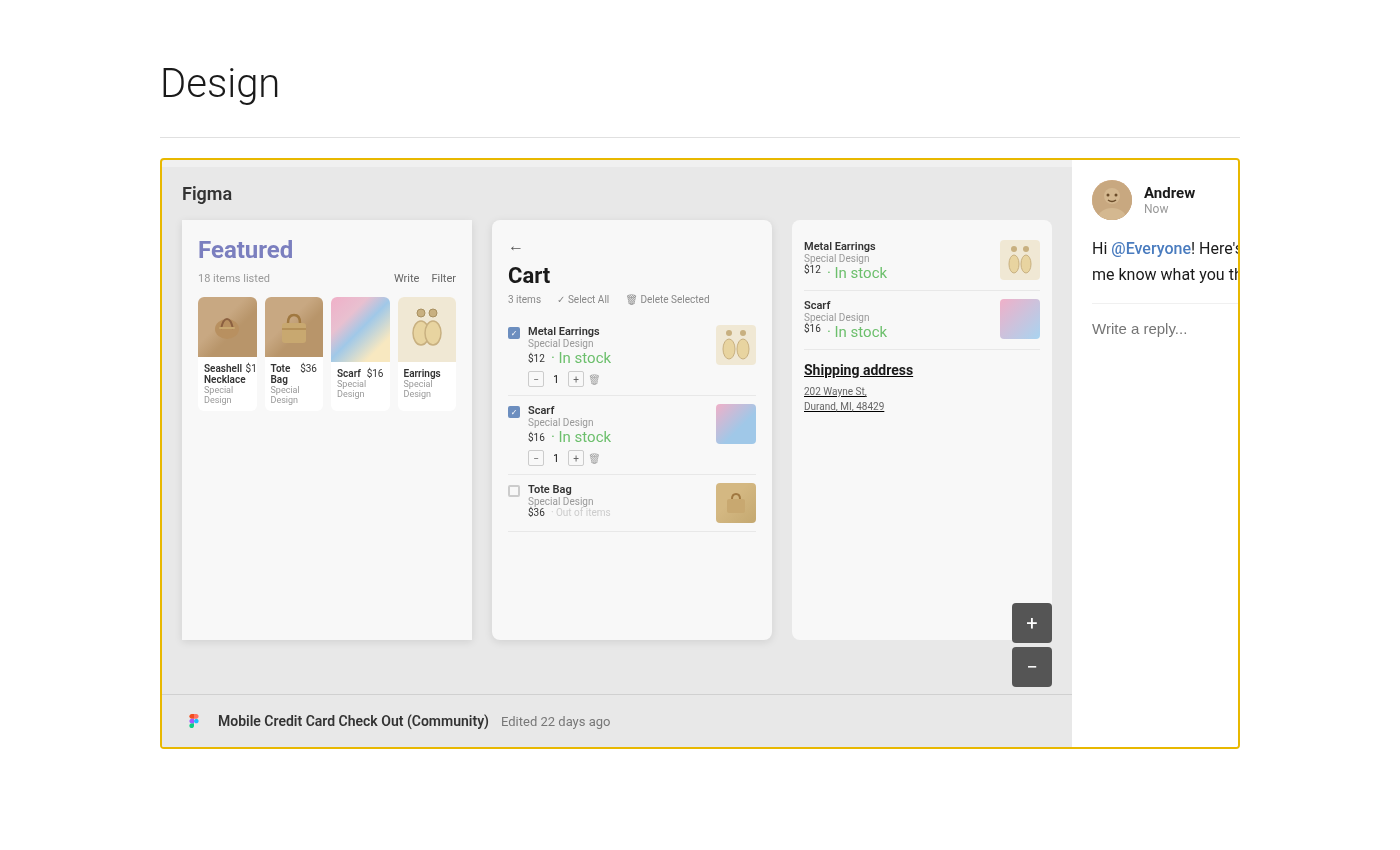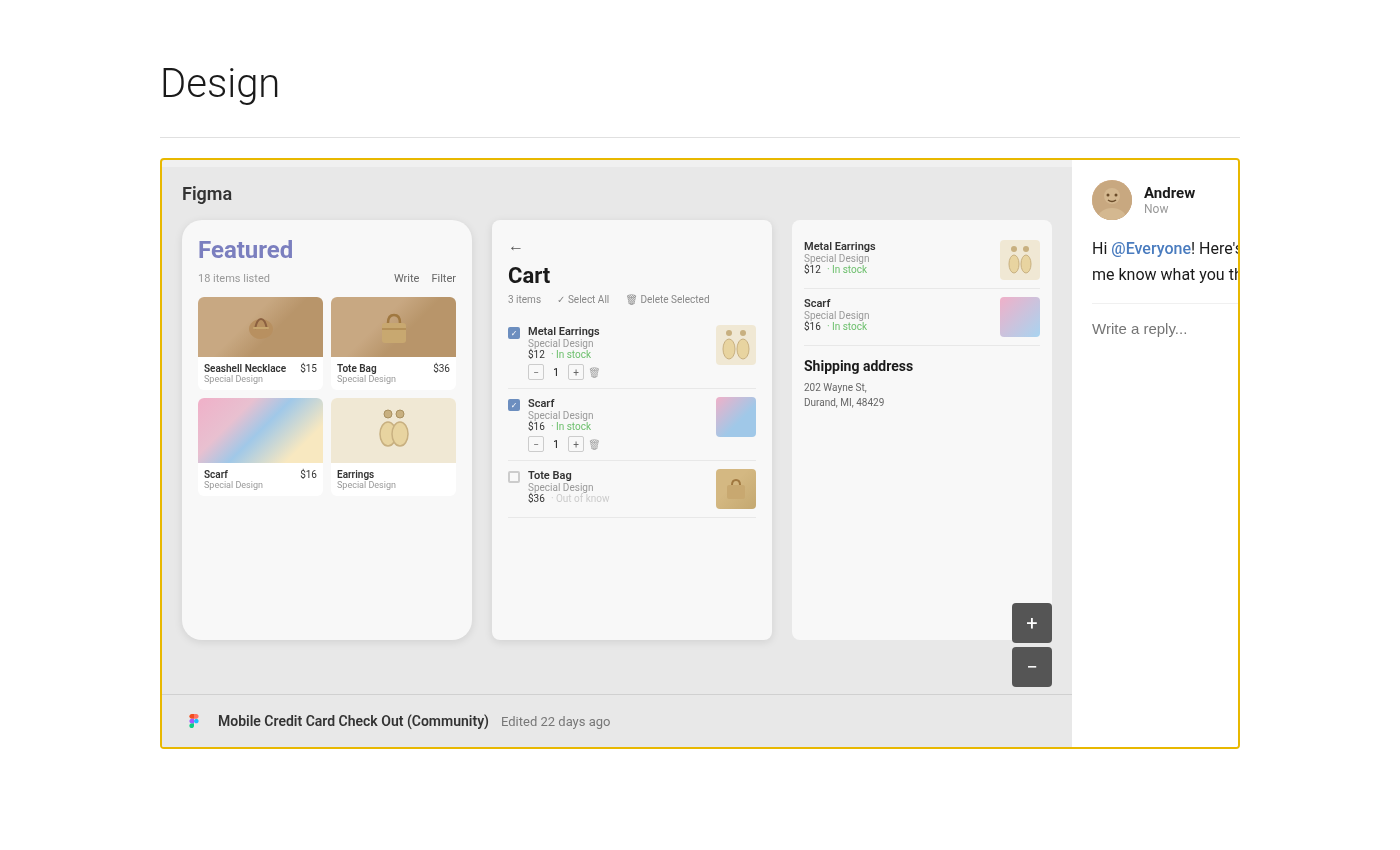--- a/index.html
+++ b/index.html
@@ -57,21 +57,21 @@
       display: flex;
       flex-direction: row;
       padding: 0 20px;
       gap: 20px;
       height: 420px;
     }
 
     
     .mobile-screen {
       background: #f8f8f8;
-      border-radius: 20px;
+      border-radius: 0;
       padding: 16px;
       width: 290px;
       flex-shrink: 0;
       overflow: hidden;
       box-shadow: 0 2px 8px rgba(0,0,0,0.1);
     }
 
     .featured-title {
       font-size: 24px;
       font-weight: 700;
@@ -89,21 +89,21 @@
 
     .filter-sort {
       display: flex;
       gap: 12px;
       font-size: 11px;
       color: #666;
     }
 
     .product-grid {
       display: grid;
-      grid-template-columns: 1fr 1fr;
+      grid-template-columns: 1fr 1fr 1fr 1fr;
       gap: 8px;
     }
 
     .product-item {
       background: white;
       border-radius: 6px;
       overflow: hidden;
     }
 
     .product-thumb {
@@ -231,21 +231,21 @@
       color: #999;
     }
 
     .cart-item-price {
       font-size: 10px;
       color: #333;
     }
 
     .in-stock {
       color: #6cbf6c;
-      font-size: 10px;
+      font-size: 15px;
     }
 
     .cart-qty {
       display: flex;
       align-items: center;
       gap: 4px;
       margin-top: 4px;
     }
 
     .qty-btn {
@@ -305,20 +305,21 @@
       padding: 8px 0;
       border-bottom: 1px solid #e8e8e8;
     }
 
     .overflow-item-info { flex: 1; }
     .overflow-item-name { font-size: 11px; font-weight: 600; color: #333; }
     .overflow-item-sub { font-size: 10px; color: #999; }
 
     .shipping-section {
       margin-top: 12px;
+      text-decoration: underline;
     }
 
     .shipping-title {
       font-size: 14px;
       font-weight: 700;
       color: #1a1a1a;
       margin-bottom: 6px;
     }
 
     .shipping-addr {
@@ -613,21 +614,21 @@
             </div>
           </div>
 
           <div class="cart-item">
             <div class="cart-checkbox unchecked"></div>
             <div class="cart-item-info">
               <div class="cart-item-name">Tote Bag</div>
               <div class="cart-item-sub">Special Design</div>
               <div style="display:flex;gap:6px;align-items:center;">
                 <span class="cart-item-price">$36</span>
-                <span style="color:#ccc;font-size:10px;">· Out of know</span>
+                <span style="color:#ccc;font-size:10px;">· Out of items</span>
               </div>
             </div>
             <div class="cart-item-thumb" style="background: linear-gradient(135deg, #d4b882 40%, #c4a870); width:40px; height:40px; border-radius:4px; display:flex; align-items:center; justify-content:center;">
               <svg width="28" height="28" viewBox="0 0 28 28">
                 <rect x="5" y="10" width="18" height="14" rx="2" fill="#c8a870"></rect>
                 <path d="M10 10 Q10 5 14 5 Q18 5 18 10" stroke="#a07840" stroke-width="2" fill="none"></path>
               </svg>
             </div>
           </div>
         </div>

